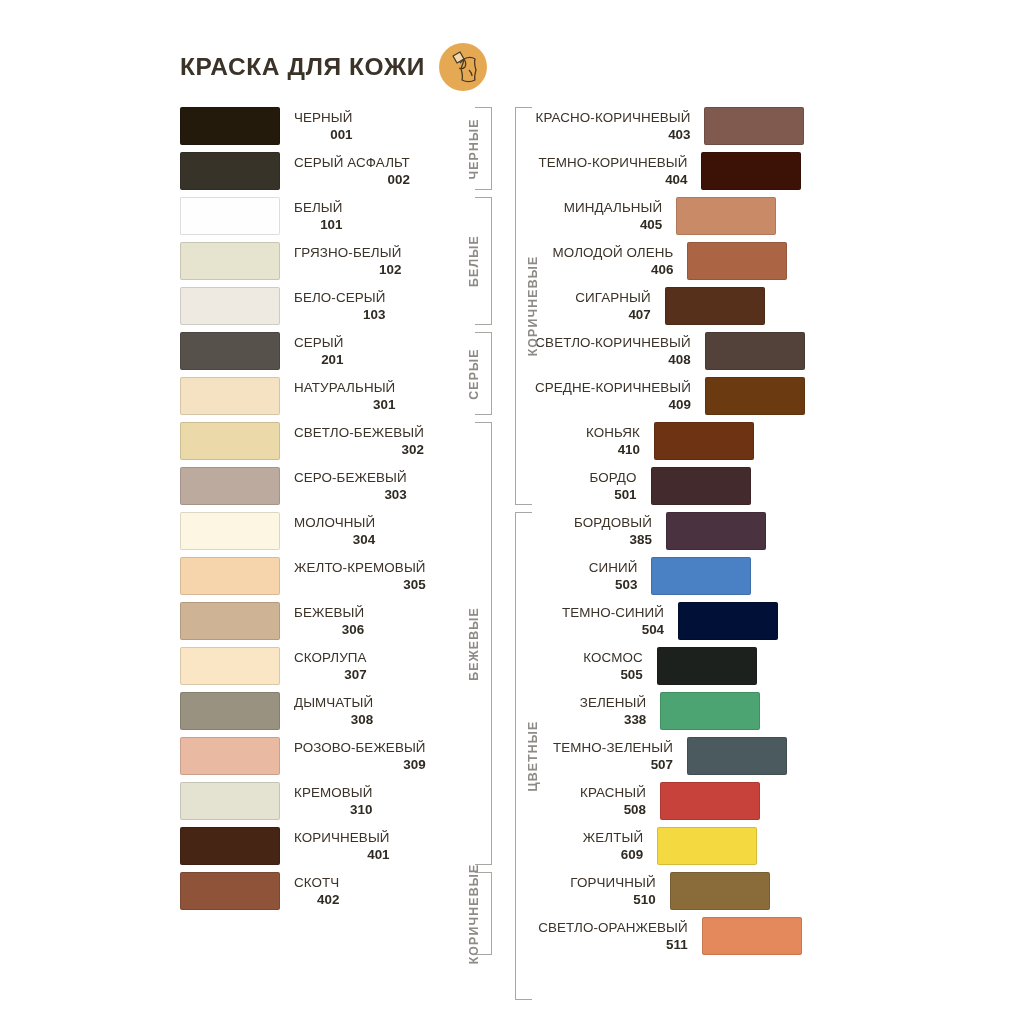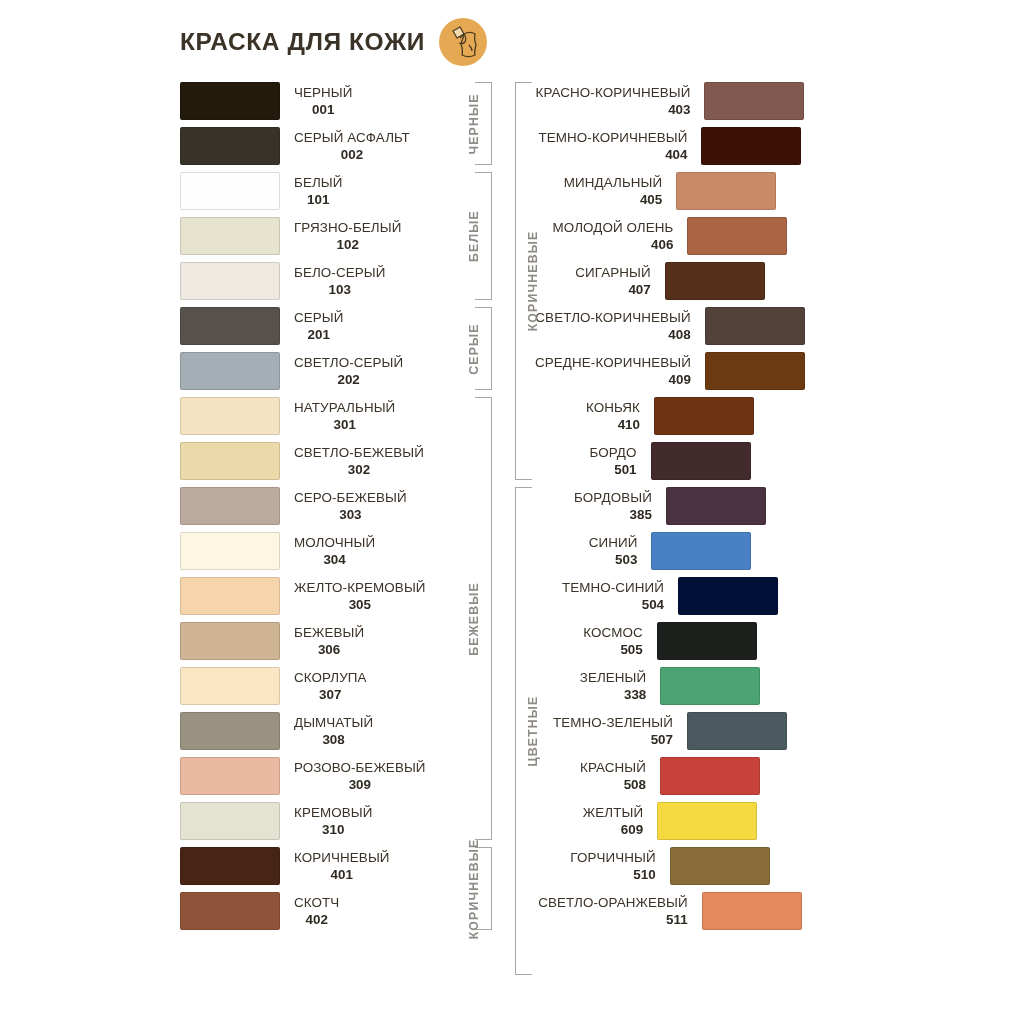--- a/index.html
+++ b/index.html
@@ -3,21 +3,21 @@
 <meta charset="utf-8">
 <style>
   html,body{margin:0;padding:0;}
   body{
     width:1024px;height:1024px;
     background:#ffffff;
     font-family:"Liberation Sans","DejaVu Sans",sans-serif;
     position:relative;
     overflow:hidden;
   }
-  .page{position:relative;width:1024px;height:780px;}
+  .page{position:relative;width:1024px;height:780px;margin-top:25px;}
 
   
   .header{
     position:absolute;left:180px;top:18px;
     display:flex;align-items:center;gap:14px;
   }
   .title{
     font-size:24.5px;font-weight:bold;letter-spacing:.6px;
     color:#3b3228;white-space:nowrap;
   }
@@ -42,21 +42,21 @@
     width:100px;height:38px;
     box-sizing:border-box;
     border:1px solid rgba(0,0,0,.13);
     border-radius:2px;
     flex:0 0 auto;
   }
   .labels{
     display:flex;flex-direction:column;justify-content:center;
     line-height:1.12;
   }
-  .col-left .labels{margin-left:14px;text-align:left;align-items:center;}
+  .col-left .labels{margin-left:14px;text-align:left;align-items:flex-end;}
   .col-right .labels{margin-right:14px;text-align:right;align-items:flex-end;}
   .col-right .row{flex-direction:row-reverse;justify-content:center;}
   .cname{
     font-size:13.4px;color:#3b3228;white-space:nowrap;
     letter-spacing:.1px;
   }
   .ccode{
     font-size:13.4px;font-weight:bold;color:#2f2a22;
     margin-top:2px;
   }
@@ -150,27 +150,20 @@
         </div>
       </div>
       <div class="row">
         <div class="swatch" style="background: rgb(87, 81, 76);"></div>
         <div class="labels">
           <div class="cname">СЕРЫЙ</div>
           <div class="ccode">201</div>
         </div>
       </div>
       <div class="row">
-        <div class="swatch" style="background: rgb(163, 174, 181);"></div>
-        <div class="labels">
-          <div class="cname">СВЕТЛО-СЕРЫЙ</div>
-          <div class="ccode">202</div>
-        </div>
-      </div>
-      <div class="row">
         <div class="swatch" style="background: rgb(244, 226, 194);"></div>
         <div class="labels">
           <div class="cname">НАТУРАЛЬНЫЙ</div>
           <div class="ccode">301</div>
         </div>
       </div>
       <div class="row">
         <div class="swatch" style="background: rgb(235, 217, 169);"></div>
         <div class="labels">
           <div class="cname">СВЕТЛО-БЕЖЕВЫЙ</div>

